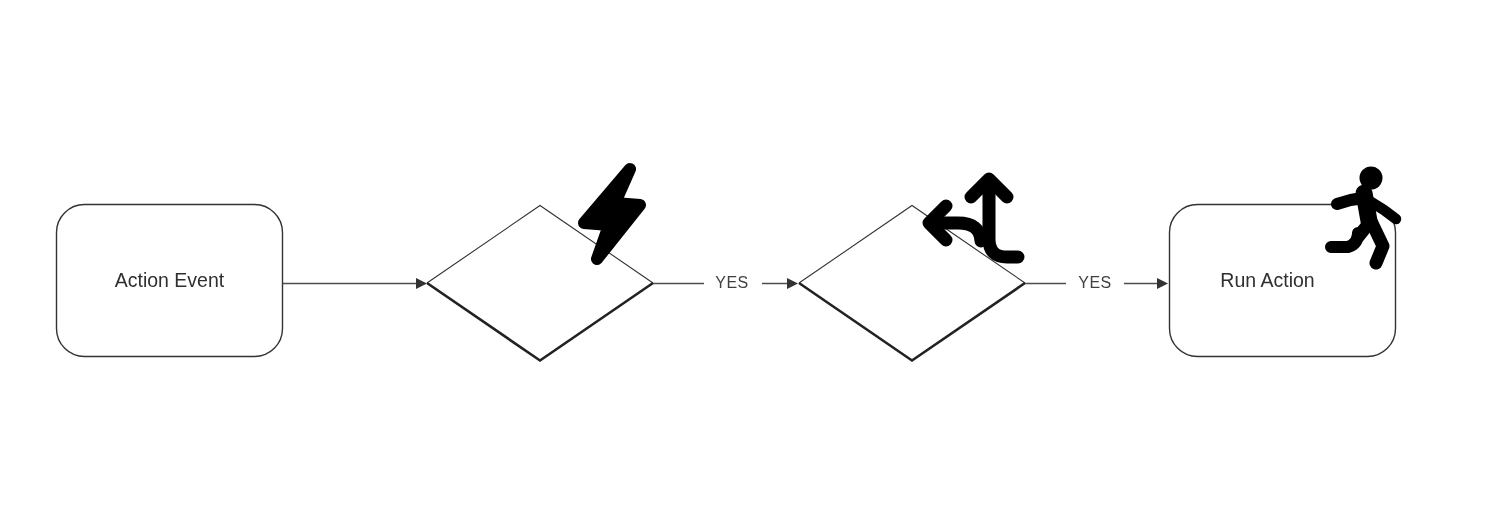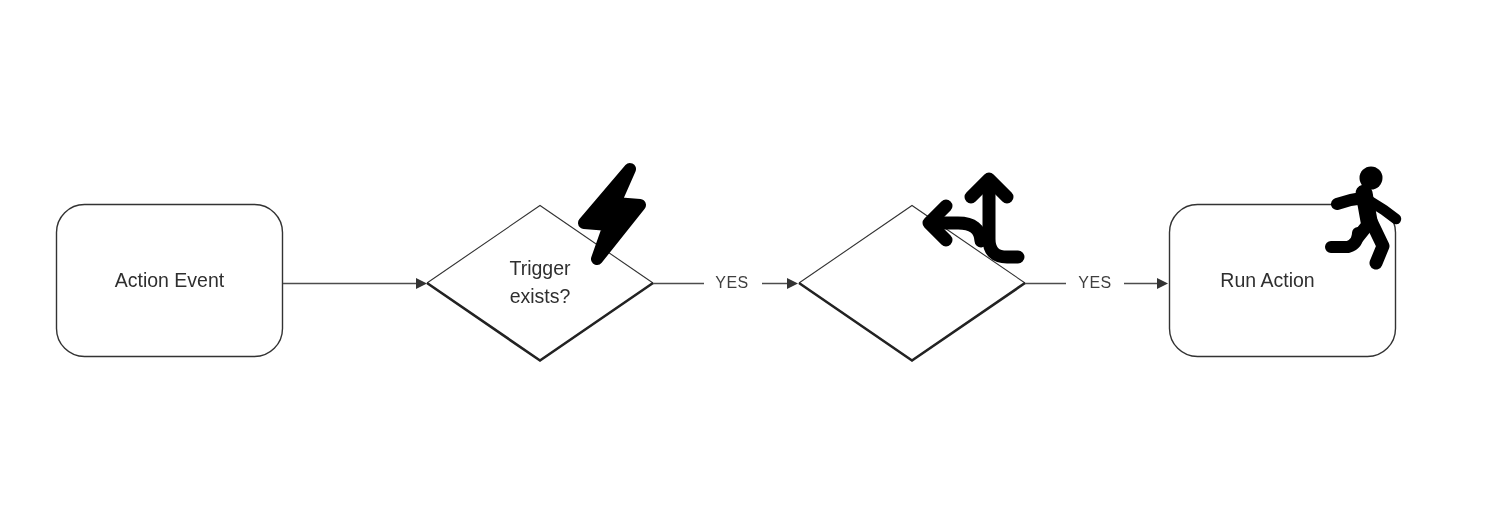--- a/index.html
+++ b/index.html
@@ -101,24 +101,20 @@
         <path d="M6,84 L23,84 Q33,81 33,70" stroke-width="12"></path>
         <path d="M46,58 L58,83 L51,100" stroke-width="13"></path>
       </g>
     </g>
   </svg>
 
   <div class="label node-label" style="left:56px; top:204px; width:227px; height:152px;">
     <span>Action Event</span>
   </div>
 
-  <div class="label node-label" style="left:427px; top:206px; width:226px; height:152px;">
-    <span>Trigger</span>
-    <span>exists?</span>
-  </div>
 
 
   <div class="label node-label" style="left:1154px; top:204px; width:227px; height:152px;align-items:center;">
     <span>Run Action</span>
   </div>
 
   <div class="label edge-label" style="left:699px; top:266px; width:66px; height:34px;">
     <span>YES</span>
   </div>
 

